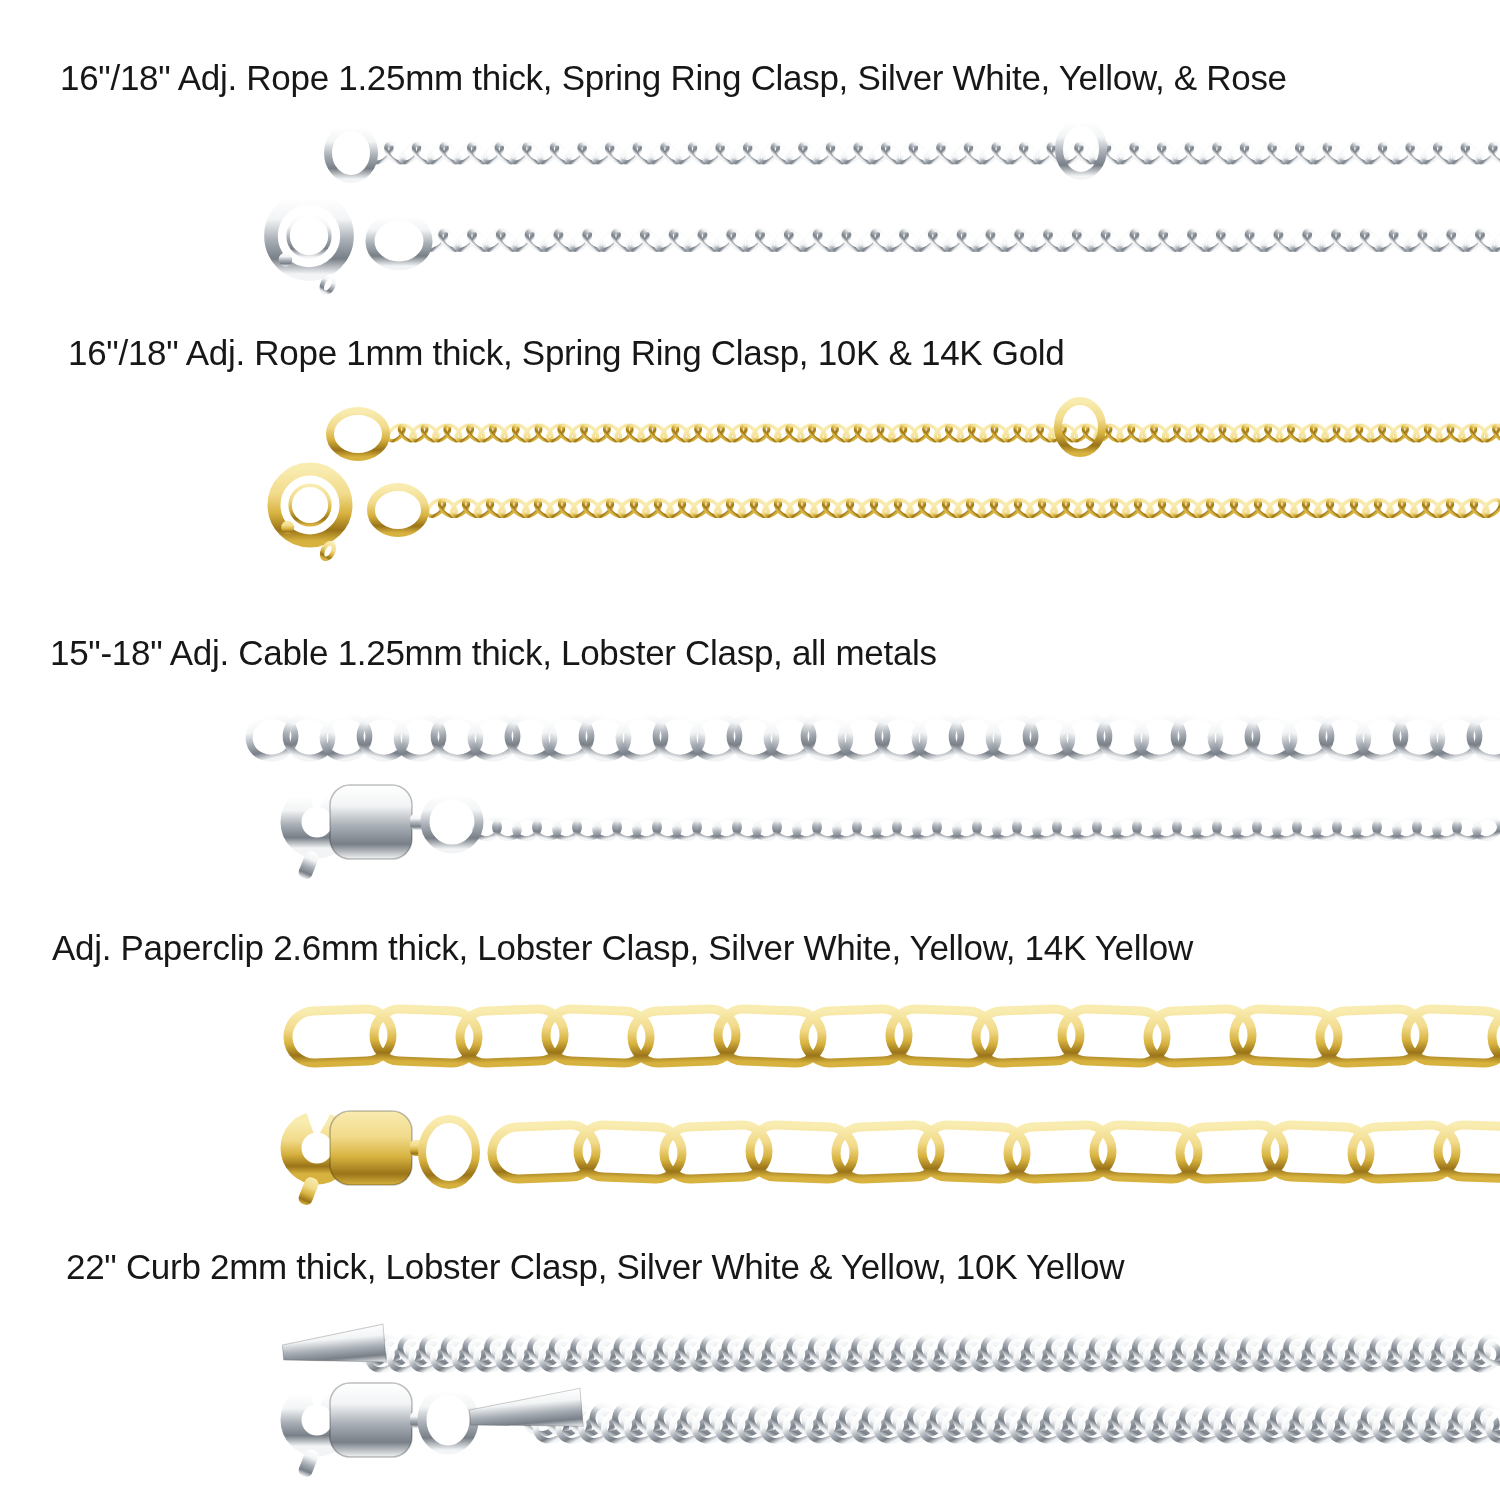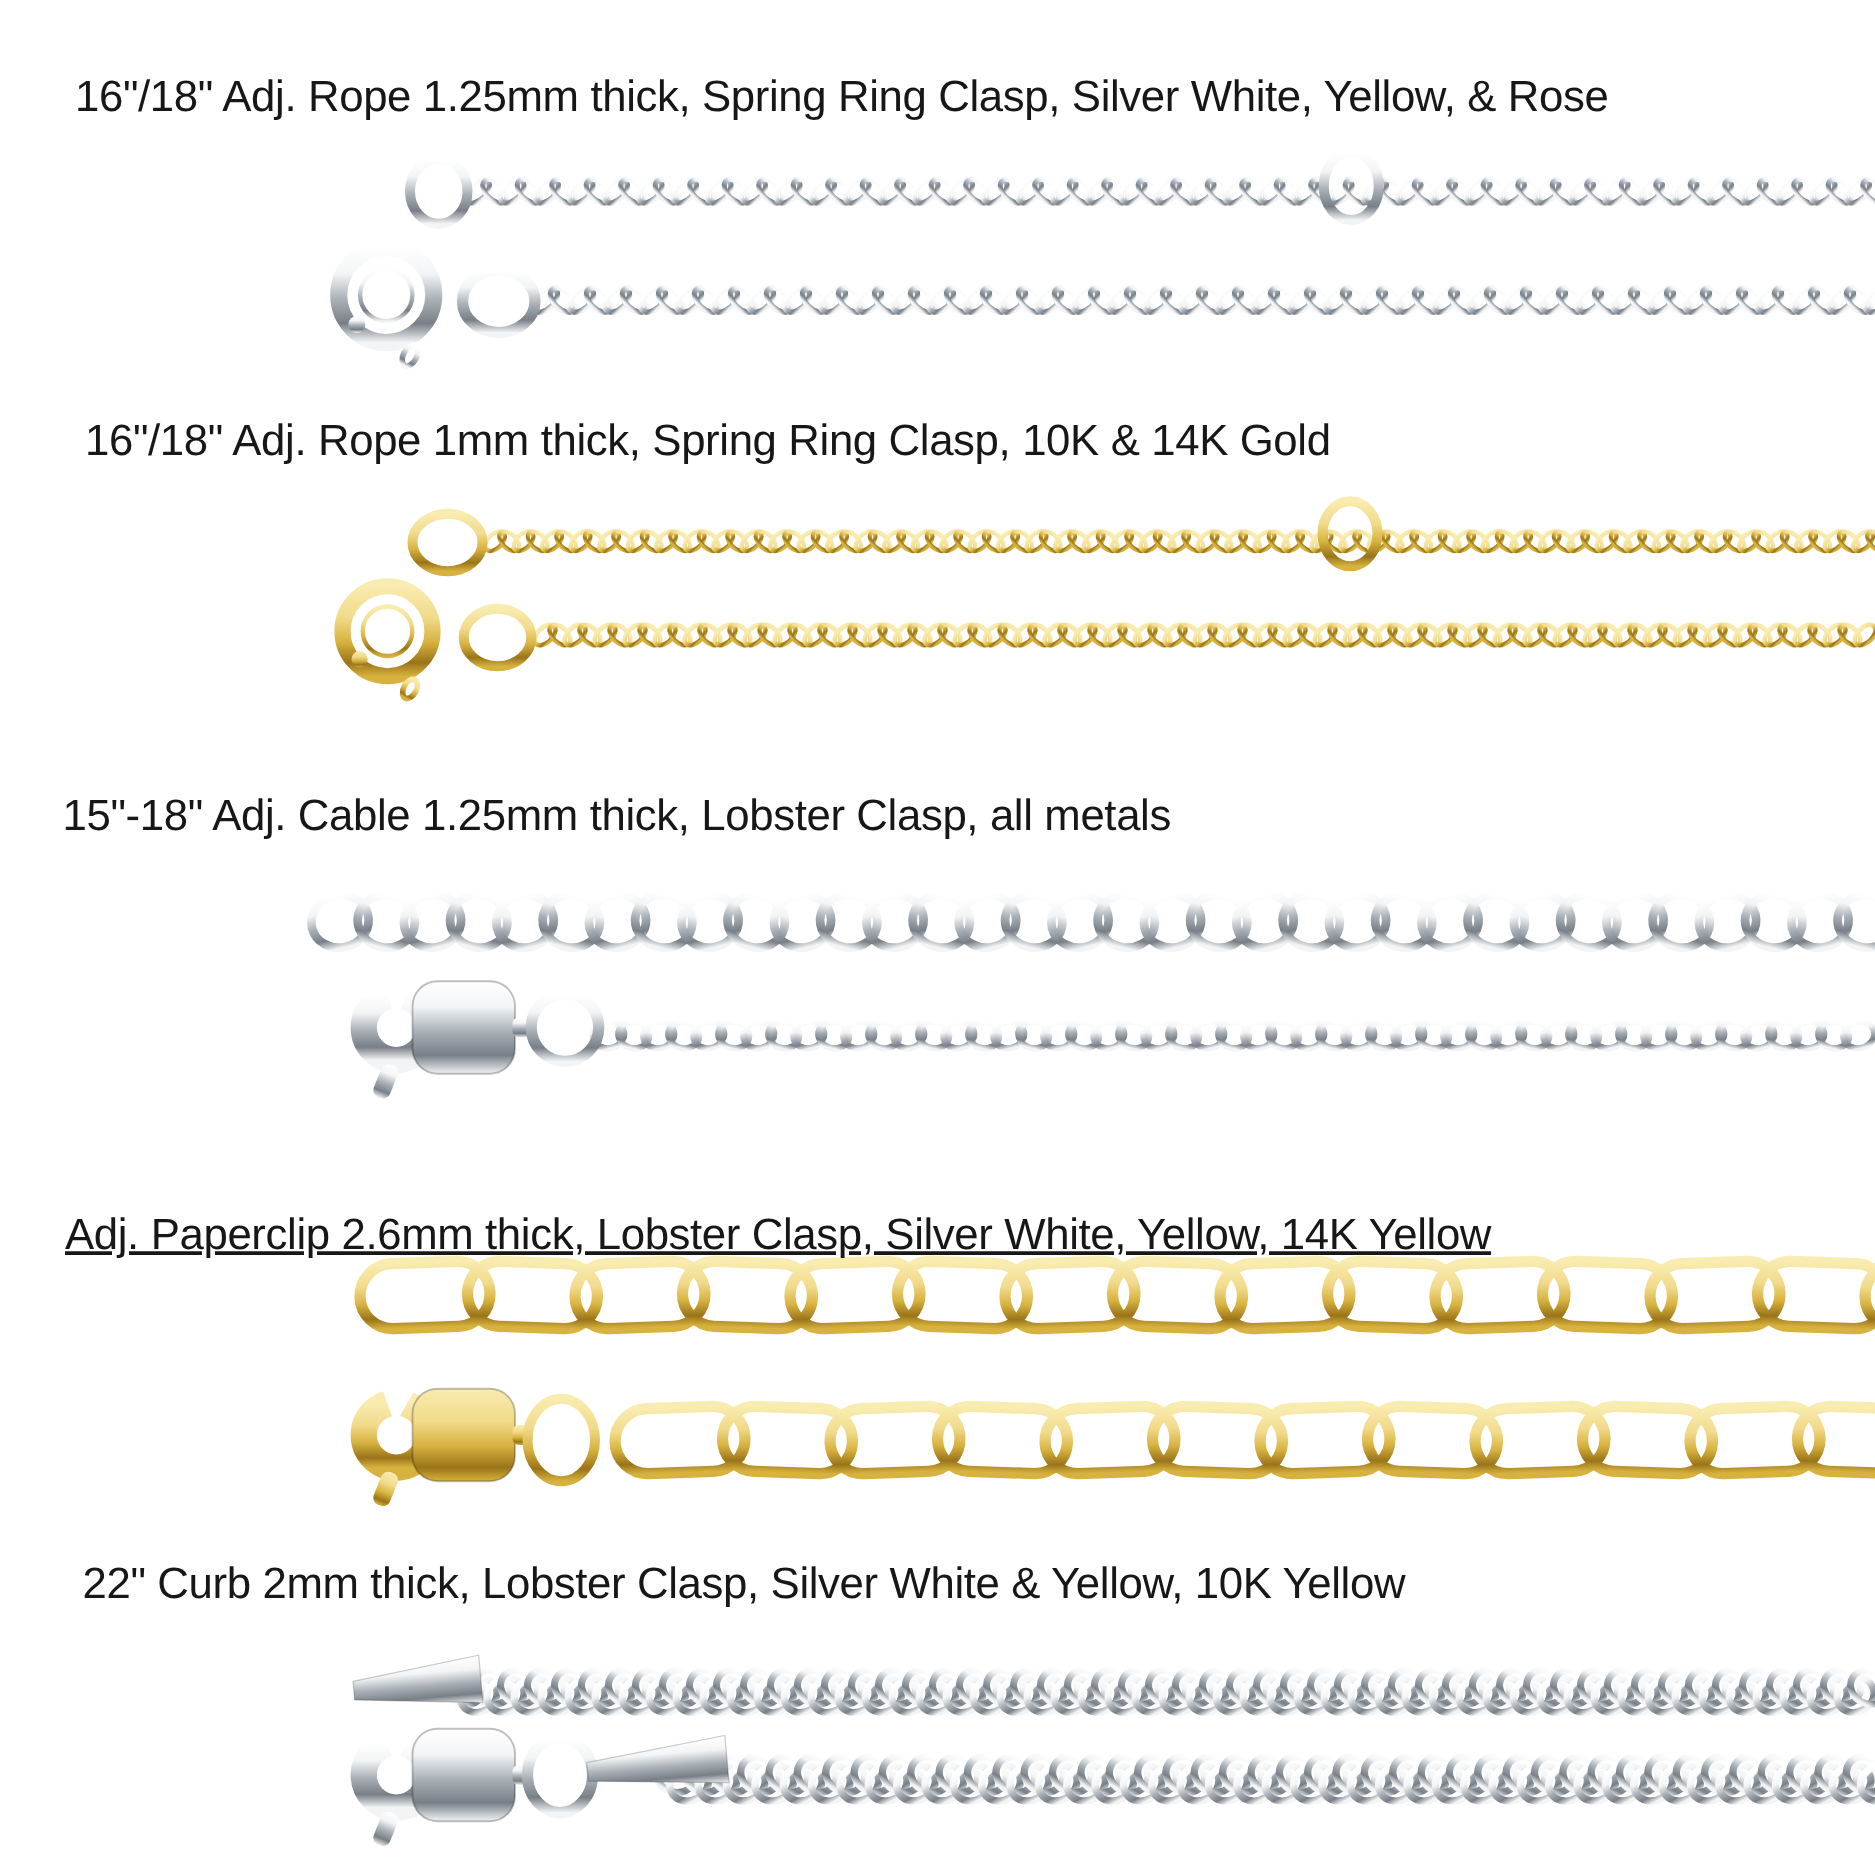--- a/index.html
+++ b/index.html
@@ -14,21 +14,21 @@
   .title{
     position:absolute;
     white-space:nowrap;
     font-size:35px;
     letter-spacing:-0.3px;
     color:#171717;
   }
   .t0{top:58px;left:60px;}
   .t1{top:333px;left:68px;}
   .t2{top:633px;left:50px;}
-  .t3{top:968px;left:52px;text-decoration:underline;}
+  .t3{top:928px;left:52px;}
   .t4{top:1247px;left:66px;}
 </style>
 </head>
 <body>
 
 <div class="canvas">
   <svg id="chains" class="chain-svg" viewBox="0 0 1500 1500" xmlns="http://www.w3.org/2000/svg">
       <defs>
         <linearGradient id="mg-silver" x1="0" y1="0" x2="0" y2="1">
           <stop offset="0" stop-color="#ffffff"></stop>

